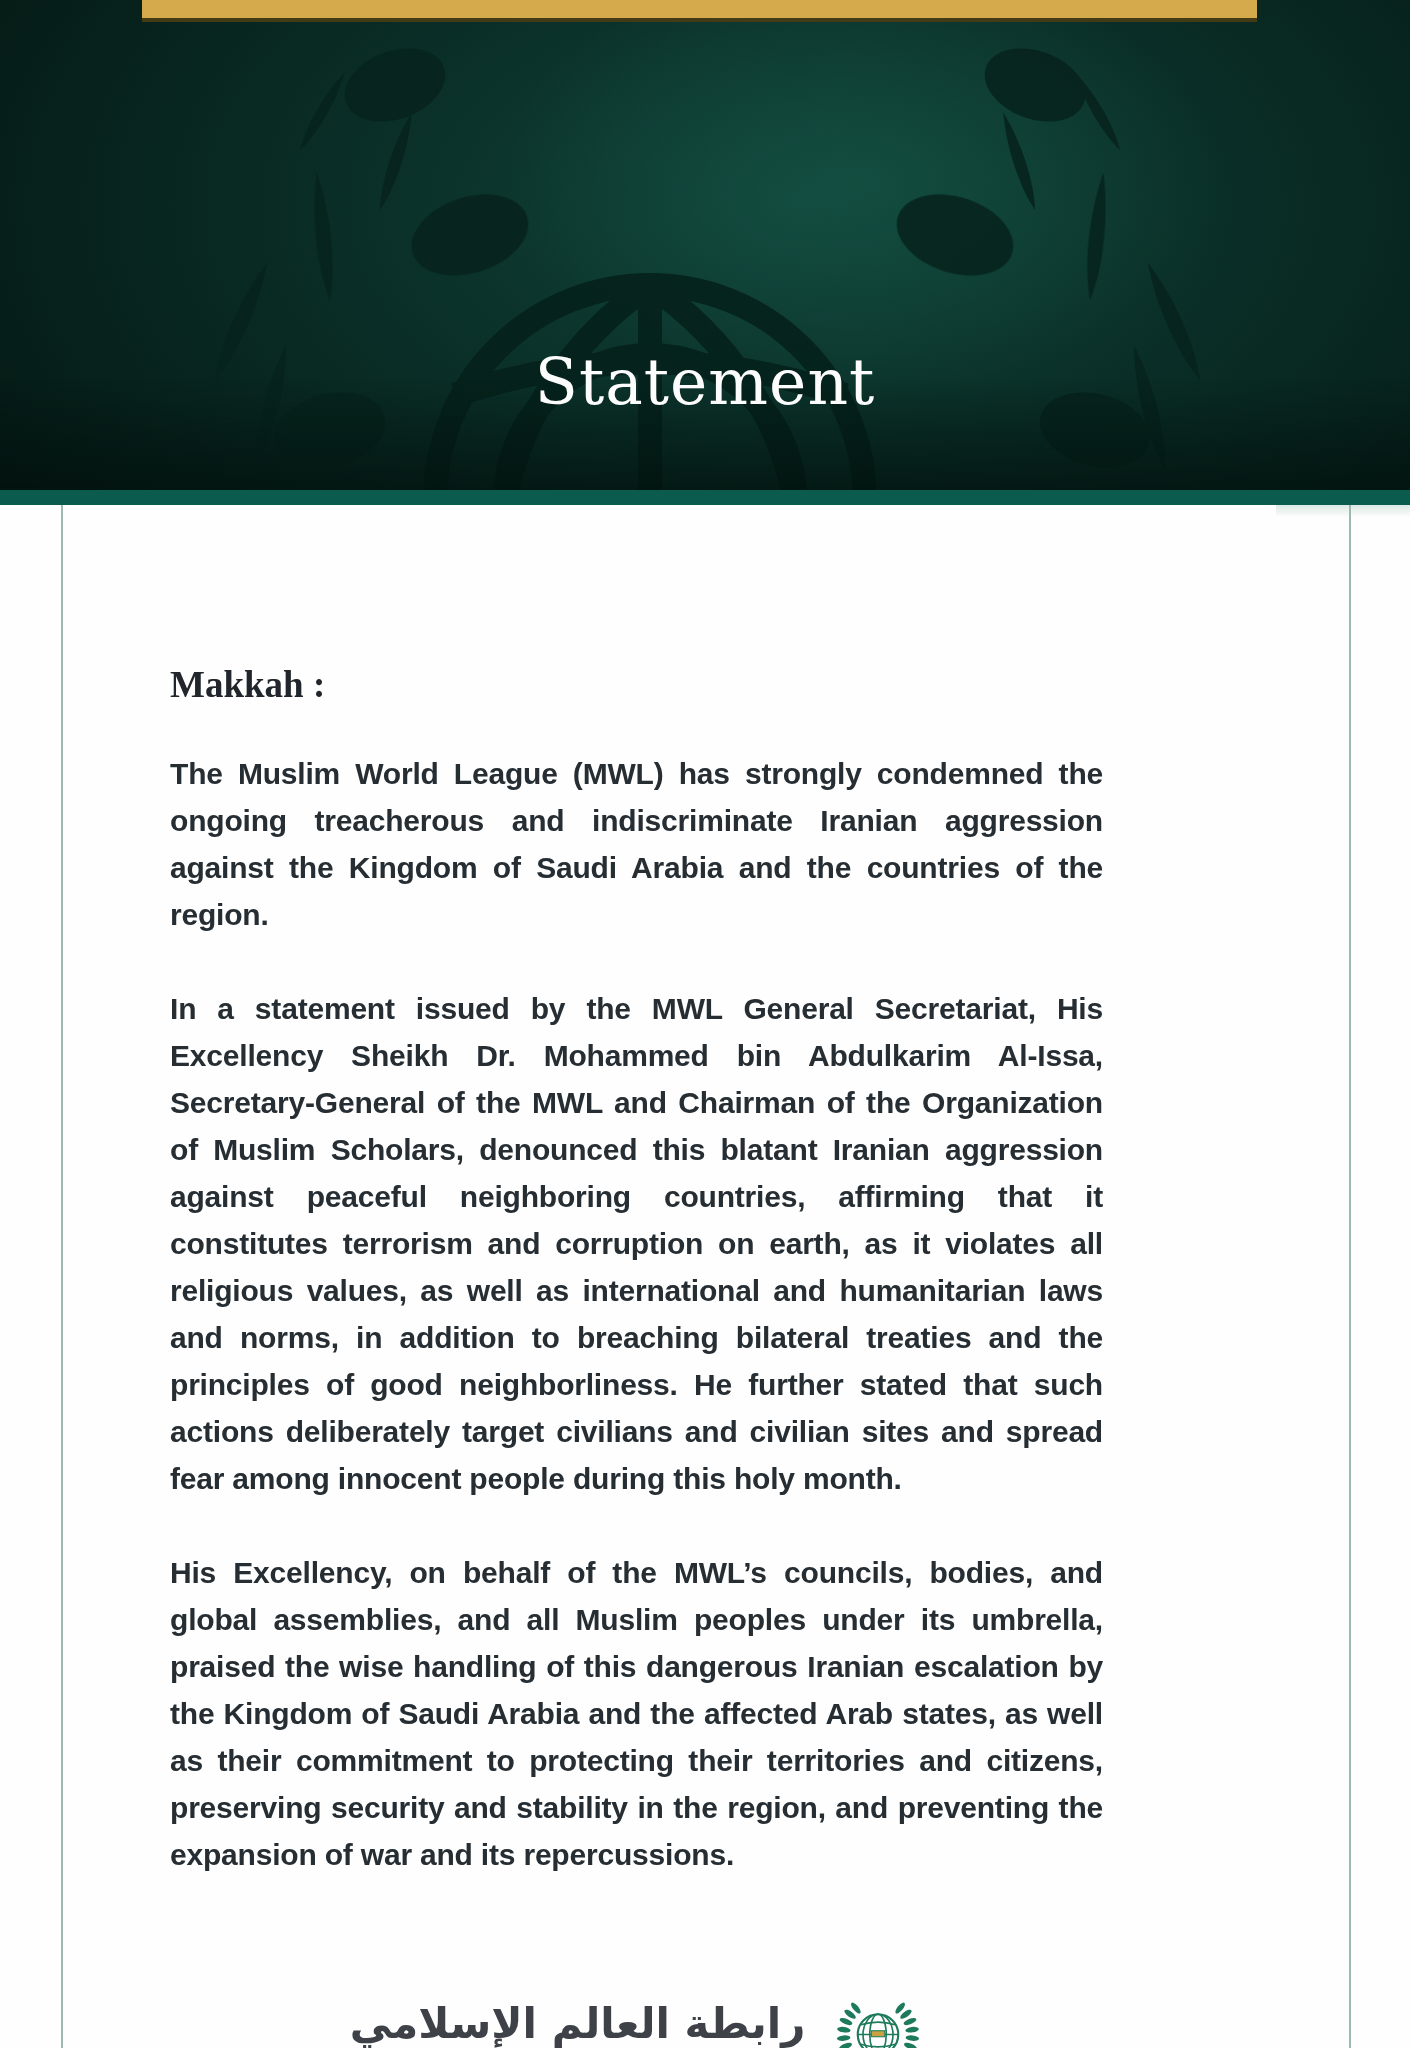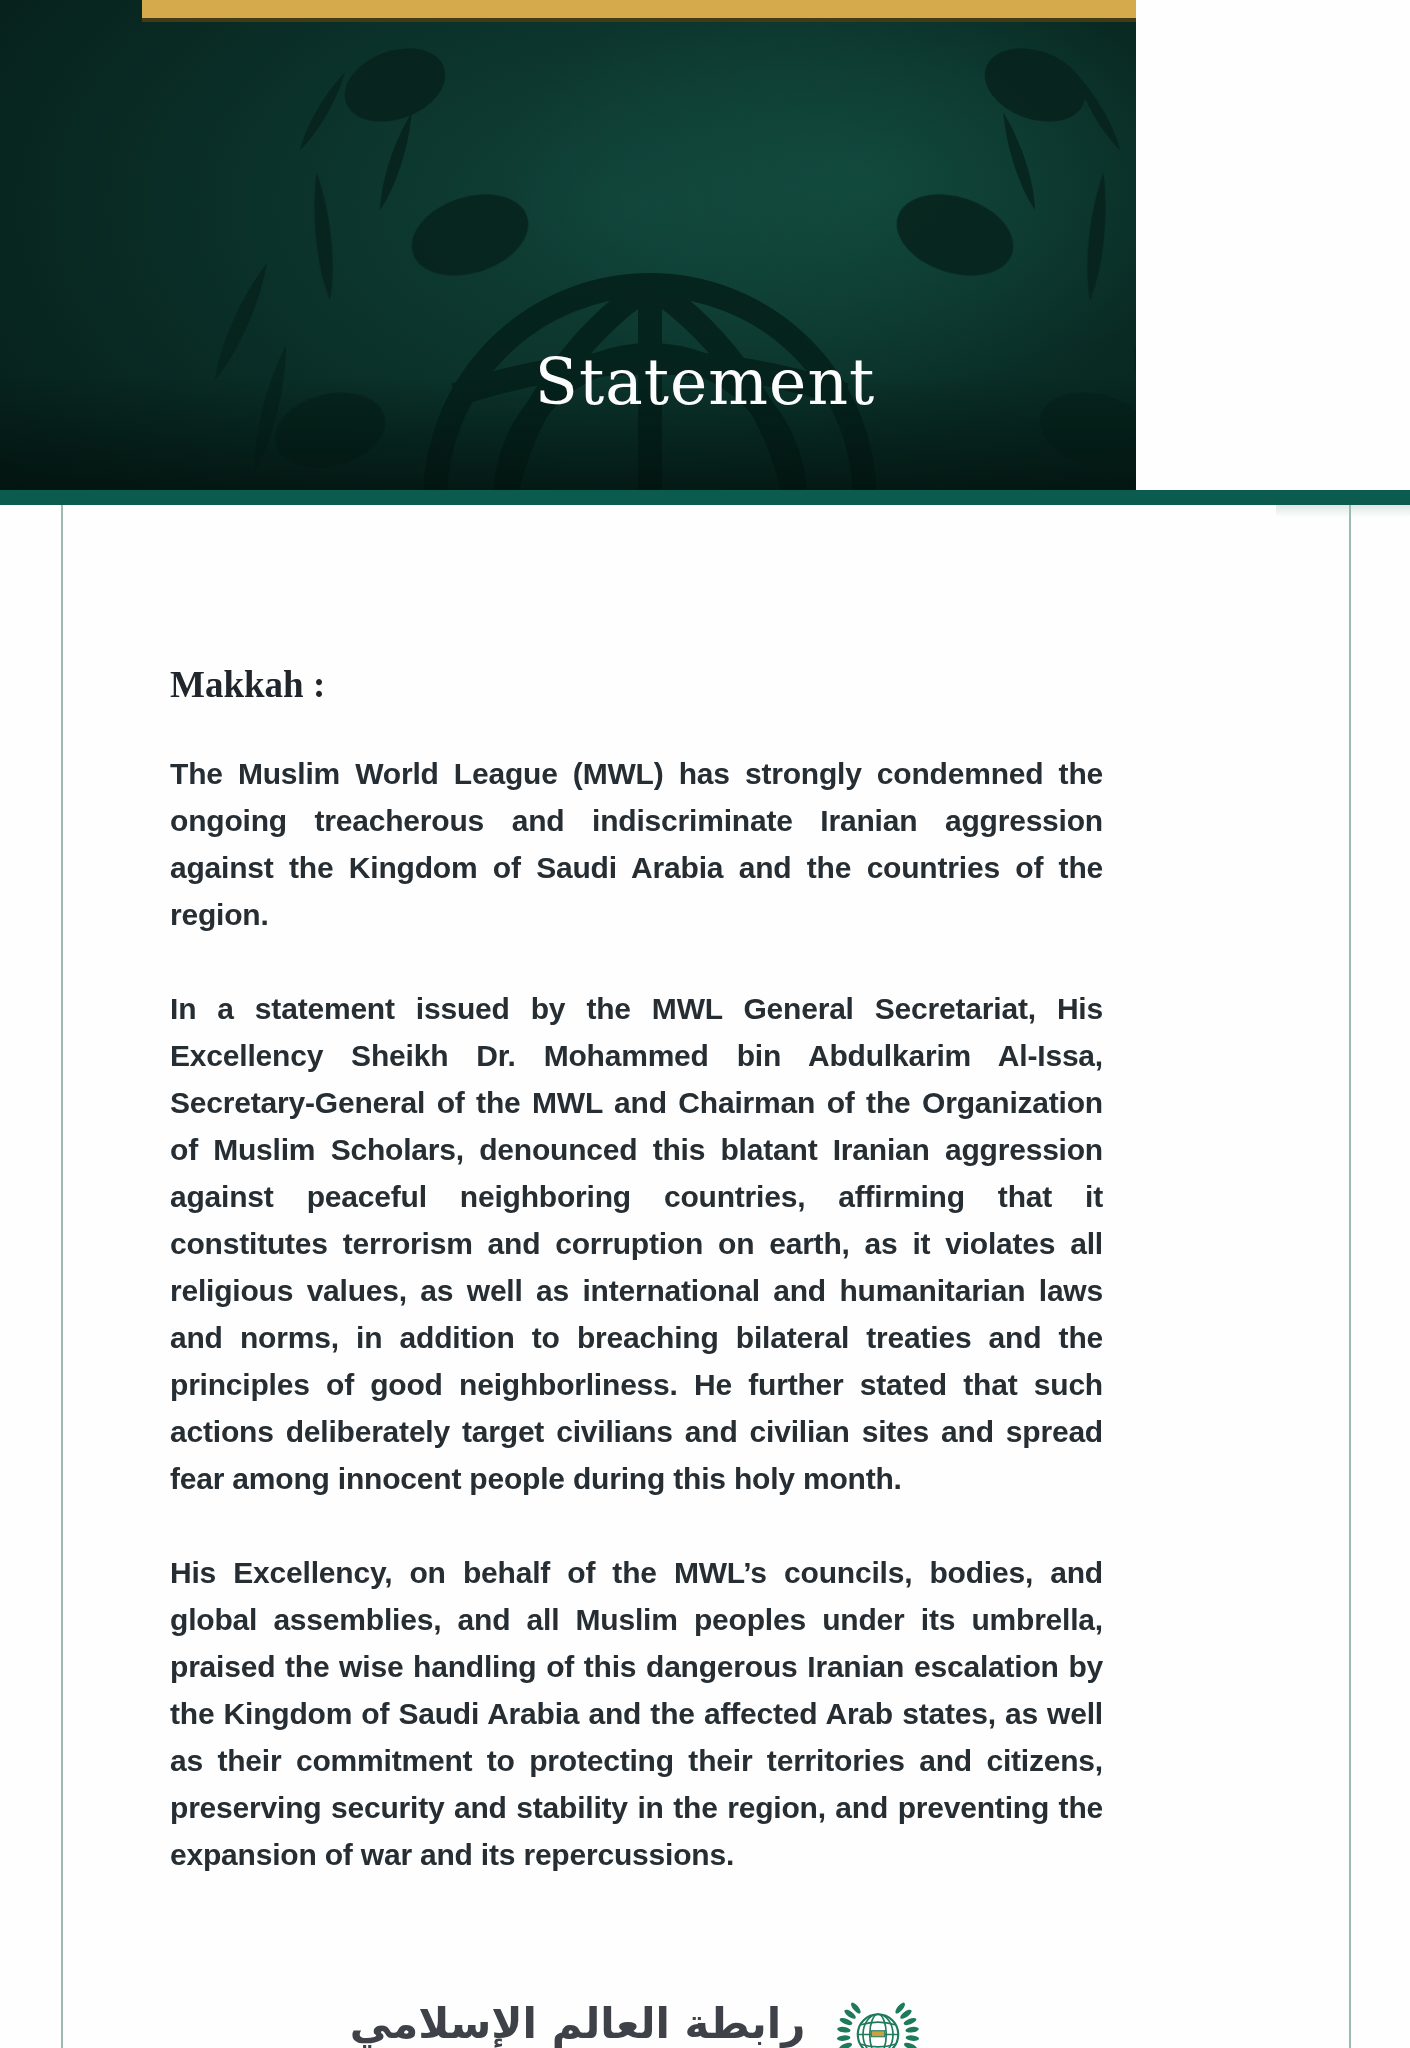--- a/index.html
+++ b/index.html
@@ -8,21 +8,21 @@
     font-family:"Liberation Sans",sans-serif;
     background:#e7e7e7;
   }
   .page{
     position:relative;width:1410px;height:2048px;overflow:hidden;
     background:#fdfefd;
   }
 
   
   .header{
-    position:absolute;left:0;top:0;width:1136px;height:490px;
+    position:absolute;left:0;top:0;width:1410px;height:490px;
     background:radial-gradient(ellipse 900px 520px at 56% 42%, #104238 0%, #0a2f28 48%, #051a15 100%);
     overflow:hidden;
   }
   .header-art{position:absolute;left:0;top:0;width:1410px;height:490px;display:block;}
   .gold-bar{
     position:absolute;left:142px;top:0;width:1115px;height:18px;
     background:#d4aa4c;
     border-bottom:4px solid rgba(24,28,6,0.78);
     box-sizing:content-box;
   }

